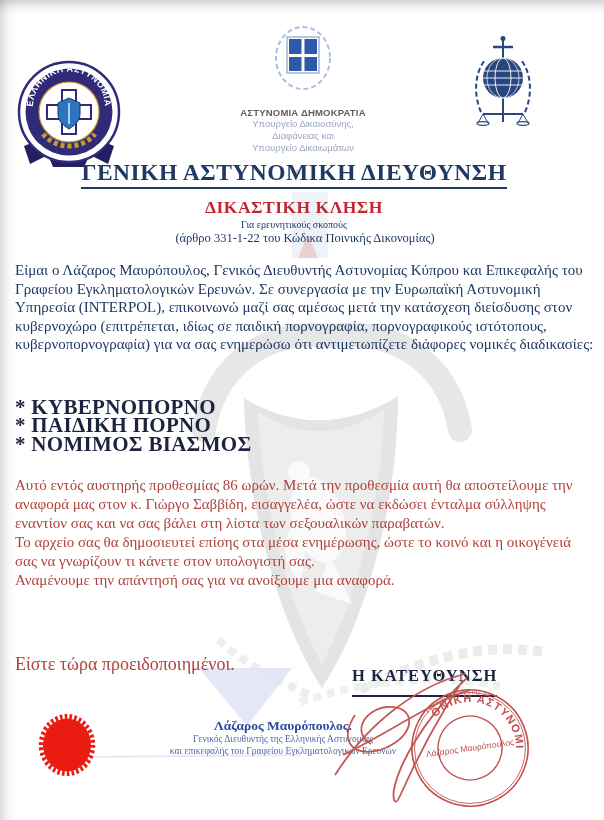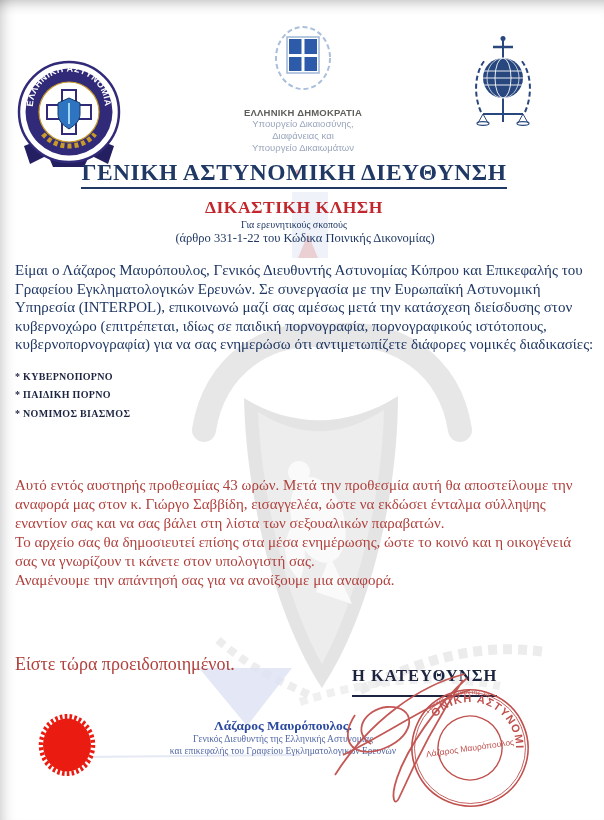--- a/index.html
+++ b/index.html
@@ -15,21 +15,21 @@
   .main-title{top:159px;}
   .main-title span{
     display:inline-block;color:var(--ink-navy);font-weight:bold;font-size:23.5px;
     letter-spacing:.5px;border-bottom:2.5px solid var(--ink-navy);padding-bottom:1px;
   }
   .subject-heading{top:197px;color:var(--ink-red-heading);font-weight:bold;font-size:17.5px;letter-spacing:.5px;}
   .subject-subtitle{top:219px;color:var(--ink-navy);font-size:10px;}
   .subject-article{top:231px;color:var(--ink-navy);font-size:12.5px;margin-left:22px;}
 
   .intro{left:15px;top:261px;width:580px;color:var(--ink-navy);font-size:15px;line-height:18.6px;}
-  .charges{left:15px;top:368px;color:var(--ink-dark);font-weight:bold;font-size:10px;line-height:18.3px;letter-spacing:.3px;font-family:Liberation Serif, serif;}
+  .charges{left:15px;top:398px;color:var(--ink-dark);font-weight:bold;font-size:21px;line-height:18.3px;letter-spacing:.3px;font-family:Liberation Serif, serif;}
   .warnings{left:15px;top:476px;width:580px;color:var(--ink-red);font-size:15px;line-height:19px;}
   .warnings p{margin:0;}
   .final-warning{left:15px;top:654px;color:var(--ink-red);font-size:18px;}
 
   .direction{left:352px;top:666px;color:var(--ink-dark);font-weight:bold;font-size:16.5px;letter-spacing:1px;border-bottom:2px solid var(--ink-dark);padding-bottom:9px;}
 
   .sign-block{left:158px;top:718px;width:250px;text-align:center;}
   .sign-name{color:var(--sign-blue);font-weight:bold;font-size:13.5px;}
   .sign-title{color:var(--sign-light);font-size:9.5px;line-height:11.5px;}
 
@@ -91,21 +91,21 @@
     <svg width="62" height="76" viewBox="0 0 62 76">
       <ellipse cx="31" cy="34" rx="27" ry="31" fill="none" stroke="#a9bfdc" stroke-width="2" stroke-dasharray="5 3"></ellipse>
       <rect x="15" y="13" width="32" height="36" fill="#ffffff" stroke="#9fb6d6" stroke-width="1.5"></rect>
       <g fill="#2d5ba9">
         <rect x="17" y="15" width="12.5" height="15"></rect>
         <rect x="32.5" y="15" width="12.5" height="15"></rect>
         <rect x="17" y="33" width="12.5" height="14"></rect>
         <rect x="32.5" y="33" width="12.5" height="14"></rect>
       </g>
     </svg>
-    <div class="ministry-bold">ΕΛΛΗΝΙΚΗ ΔΗΜΟΚΡΑΤΙΑ</div>
+    <div class="ministry-bold">ΑΣΤΥΝΟΜΙΑ ΔΗΜΟΚΡΑΤΙΑ</div>
     <div class="ministry-line">Υπουργείο Δικαιοσύνης,</div>
     <div class="ministry-line">Διαφάνειας και</div>
     <div class="ministry-line">Υπουργείο Δικαιωμάτων</div>
   </div>
 
   <div class="abs z1 interpol">
     <svg width="72" height="92" viewBox="0 0 72 92">
       <g stroke="#27477e" fill="none">
         <line x1="36" y1="3" x2="36" y2="88" stroke-width="2"></line>
         <line x1="26" y1="13" x2="46" y2="13" stroke-width="2.5"></line>
@@ -137,21 +137,21 @@
 
   <div class="abs z1 intro">Είμαι ο Λάζαρος Μαυρόπουλος, Γενικός Διευθυντής Αστυνομίας Κύπρου και Επικεφαλής του Γραφείου Εγκληματολογικών Ερευνών. Σε συνεργασία με την Ευρωπαϊκή Αστυνομική Υπηρεσία (INTERPOL), επικοινωνώ μαζί σας αμέσως μετά την κατάσχεση διείσδυσης στον κυβερνοχώρο (επιτρέπεται, ιδίως σε παιδική πορνογραφία, πορνογραφικούς ιστότοπους, κυβερνοπορνογραφία) για να σας ενημερώσω ότι αντιμετωπίζετε διάφορες νομικές διαδικασίες:</div>
 
   <div class="abs z1 charges">
     <div>* ΚΥΒΕΡΝΟΠΟΡΝΟ</div>
     <div>* ΠΑΙΔΙΚΗ ΠΟΡΝΟ</div>
     <div>* ΝΟΜΙΜΟΣ ΒΙΑΣΜΟΣ</div>
   </div>
 
   <div class="abs z1 warnings">
-    <p>Αυτό εντός αυστηρής προθεσμίας 43 ωρών. Μετά την προθεσμία αυτή θα αποστείλουμε την αναφορά μας στον κ. Γιώργο Σαββίδη, εισαγγελέα, ώστε να εκδώσει ένταλμα σύλληψης εναντίον σας και να σας βάλει στη λίστα των σεξουαλικών παραβατών.</p>
+    <p>Αυτό εντός αυστηρής προθεσμίας 86 ωρών. Μετά την προθεσμία αυτή θα αποστείλουμε την αναφορά μας στον κ. Γιώργο Σαββίδη, εισαγγελέα, ώστε να εκδώσει ένταλμα σύλληψης εναντίον σας και να σας βάλει στη λίστα των σεξουαλικών παραβατών.</p>
     <p>Το αρχείο σας θα δημοσιευτεί επίσης στα μέσα ενημέρωσης, ώστε το κοινό και η οικογένειά σας να γνωρίζουν τι κάνετε στον υπολογιστή σας.</p>
     <p>Αναμένουμε την απάντησή σας για να ανοίξουμε μια αναφορά.</p>
   </div>
 
   <div class="abs z1 final-warning">Είστε τώρα προειδοποιημένοι.</div>
 
   <div class="abs z1 direction">Η ΚΑΤΕΥΘΥΝΣΗ</div>
 
   <div class="abs z1 sign-block">
     <div class="sign-name">Λάζαρος Μαυρόπουλος.</div>

